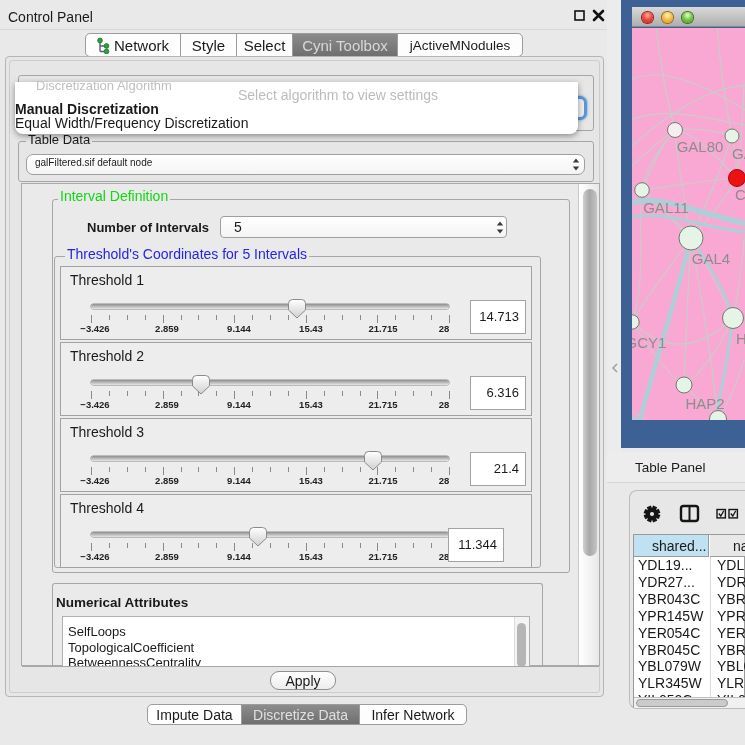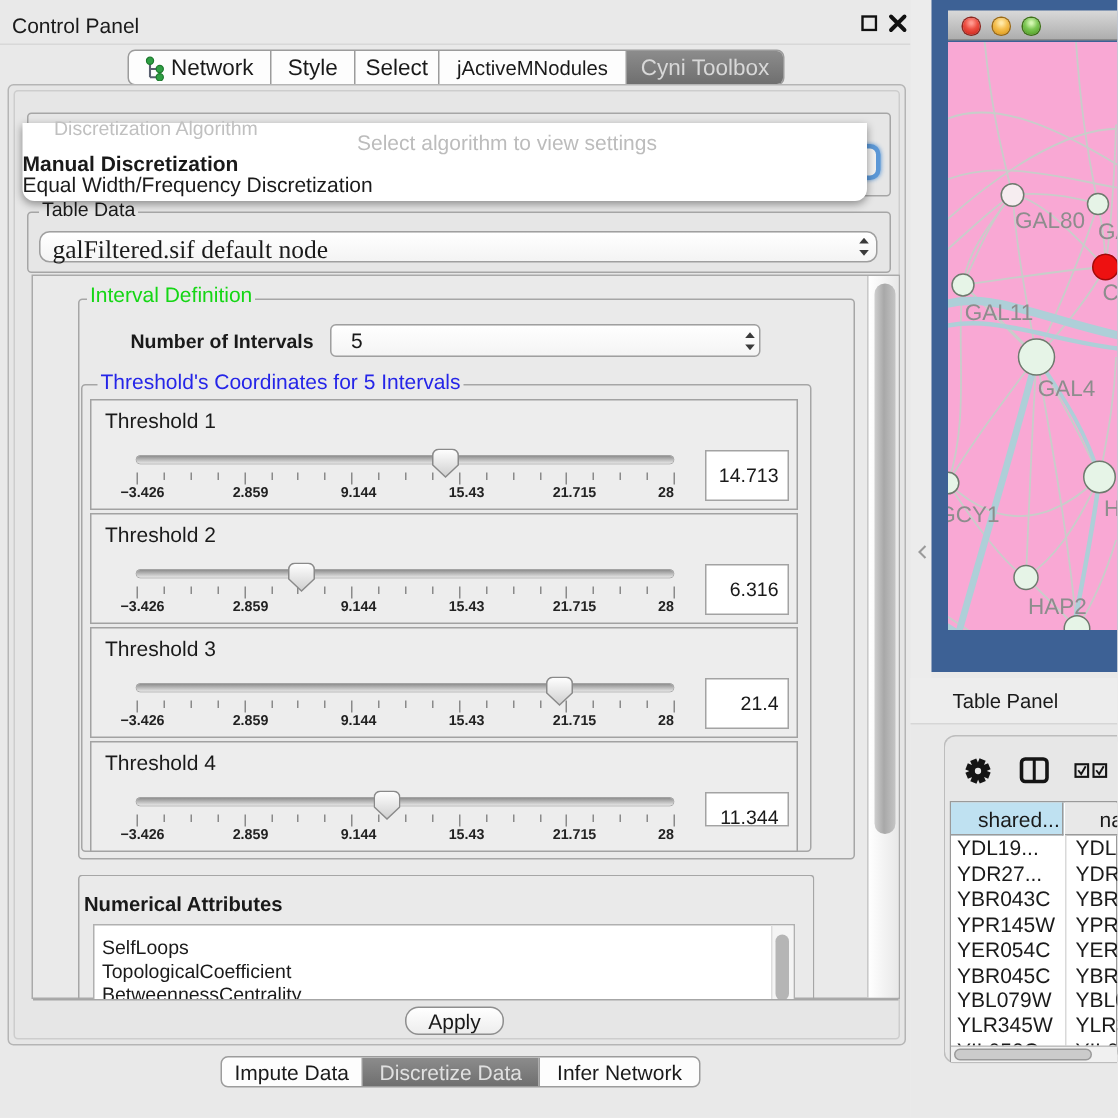--- a/index.html
+++ b/index.html
@@ -34,36 +34,36 @@
   <div class="abs" id="tabbar" style="left:85px;top:33px;height:24px;">
       <div style="display:flex;height:24px;border:1px solid #9c9c9c;border-radius:5px;overflow:hidden;background:#fdfdfd;">
         <div style="display:flex;align-items:center;justify-content:center;font-size:15px;width:94px;"><svg width="13" height="17" style="margin-right:4px;">
             <path d="M3,5 V14.5 M3,9 h5 M3,14.5 h5" stroke="#5a6070" stroke-width="1.4" fill="none"></path>
             <circle cx="3" cy="3.5" r="2.4" fill="#2e9e43" stroke="#1d7a2e" stroke-width="0.8"></circle>
             <circle cx="9.5" cy="9" r="2.4" fill="#2e9e43" stroke="#1d7a2e" stroke-width="0.8"></circle>
             <circle cx="9.5" cy="14.5" r="2.4" fill="#2e9e43" stroke="#1d7a2e" stroke-width="0.8"></circle>
           </svg>Network</div>
         <div style="display:flex;align-items:center;justify-content:center;font-size:15px;border-left:1px solid #9c9c9c;width:56px;">Style</div>
         <div style="display:flex;align-items:center;justify-content:center;font-size:15px;border-left:1px solid #9c9c9c;width:56px;">Select</div>
+        <div style="display:flex;align-items:center;justify-content:center;font-size:15px;border-left:1px solid #9c9c9c;background:linear-gradient(#8c8c8c,#6f6f6f);color:#d8d8d8;width:105px;">Cyni Toolbox</div>
         <div style="display:flex;align-items:center;justify-content:center;font-size:13.5px;border-left:1px solid #9c9c9c;width:125px;">jActiveMNodules</div>
-        <div style="display:flex;align-items:center;justify-content:center;font-size:15px;border-left:1px solid #9c9c9c;background:linear-gradient(#8c8c8c,#6f6f6f);color:#d8d8d8;width:105px;">Cyni Toolbox</div>
       </div>
     </div>
 
   <div class="abs" style="left:5px;top:56px;width:599px;height:641px;background:#e6e6e6;border:1px solid #b5b5b5;border-radius:4px;"></div>
   <div class="abs" style="left:9px;top:60px;width:591px;height:633px;border:1px solid #cdcdcd;border-radius:3px;"></div>
 
   <div class="groupbox" style="left:18px;top:75px;width:576px;height:56px;"></div>
 
   <div class="abs" style="left:450px;top:96px;width:137px;height:24px;background:#f0f0f0;border:3px solid #5b97d6;border-radius:7px;box-shadow:0 0 3px #5b97d6;"></div>
 
   <div class="groupbox" style="left:18px;top:141px;width:576px;height:41px;"></div>
   <div class="grouplabel" id="tdlabel" style="left:26px;top:132px;background:#e6e6e6;font-size:13px;">Table Data</div>
   <div class="combo" style="left:26px;top:154px;width:559px;height:21px;border-radius:7px;"></div>
-  <div class="abs" style="left:35px;top:157px;font-size:17px;font-family:Liberation Serif, serif;">galFiltered.sif default node</div>
+  <div class="abs" style="left:35px;top:157px;font-size:10px;">galFiltered.sif default node</div>
   <svg class="abs" style="left:572px;top:158px;" width="8" height="13">
       <path d="M4,0.5 L7.2,4.4 L0.8,4.4 Z" fill="#3a3a3a"></path>
       <path d="M4,12.5 L7.2,8.6 L0.8,8.6 Z" fill="#3a3a3a"></path>
     </svg>
 
   <div class="abs" style="left:36px;top:78px;font-size:13px;color:#c0c0c0;z-index:32;">Discretization Algorithm</div>
 
   <div class="abs" style="left:15px;top:82px;width:563px;height:52px;background:#ffffff;border-radius:0 0 8px 8px;box-shadow:0 2px 6px rgba(0,0,0,0.4);z-index:30;"></div>
   <div class="abs" style="left:15px;top:87px;width:646px;text-align:center;color:#bcbcbc;font-size:14px;z-index:31;">Select algorithm to view settings</div>
   <div class="abs" style="left:15px;top:101px;font-weight:bold;font-size:14px;z-index:31;">Manual Discretization</div>
@@ -244,21 +244,21 @@
         <div class="ticklabel" style="left:383px;top:56px;">28</div>
         <svg class="thumb" style="left:188.2px;" width="18" height="20">
           <defs>
             <linearGradient id="thg4" x1="0" y1="0" x2="0" y2="1">
               <stop offset="0" stop-color="#ffffff"></stop>
               <stop offset="1" stop-color="#cfcfcf"></stop>
             </linearGradient>
           </defs>
           <path d="M4.5,0.5 h9 a4,4 0 0 1 4,4 v6.5 L9,19 L0.5,11 v-6.5 a4,4 0 0 1 4,-4 z" fill="url(#thg4)" stroke="#8a8a8a"></path>
         </svg>
-        <div class="valuebox" style="left:409px;top:33px;width:56px;height:23px;line-height:32px;">11.344</div>
+        <div class="valuebox" style="left:387px;top:33px;width:56px;height:34px;line-height:32px;">11.344</div>
       </div>
     </div>
 
   <div class="groupbox" style="left:52px;top:583px;width:491px;height:83px;border-radius:3px 3px 0 0;border-bottom:none;"></div>
   <div class="abs" style="left:56px;top:595px;font-weight:bold;font-size:13.5px;">Numerical Attributes</div>
   <div class="abs" style="left:62px;top:616px;width:468px;height:50px;background:#ffffff;border:1px solid #b0b0b0;border-bottom:none;overflow:hidden;">
     <div style="position:absolute;left:5px;top:7px;font-size:13px;">SelfLoops</div>
     <div style="position:absolute;left:5px;top:22.5px;font-size:13px;">TopologicalCoefficient</div>
     <div style="position:absolute;left:5px;top:38px;font-size:13px;">BetweennessCentrality</div>
     <div style="position:absolute;right:0;top:0;width:15px;height:50px;background:#f4f4f4;border-left:1px solid #dddddd;"></div>

